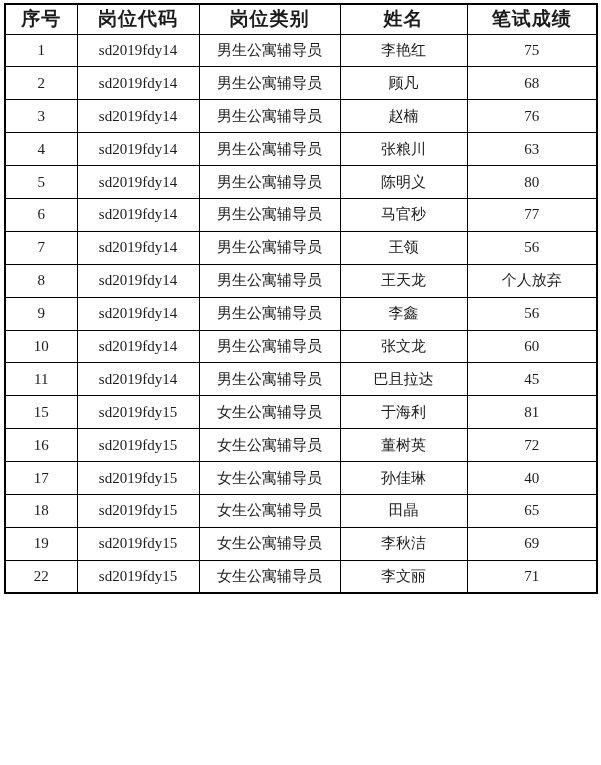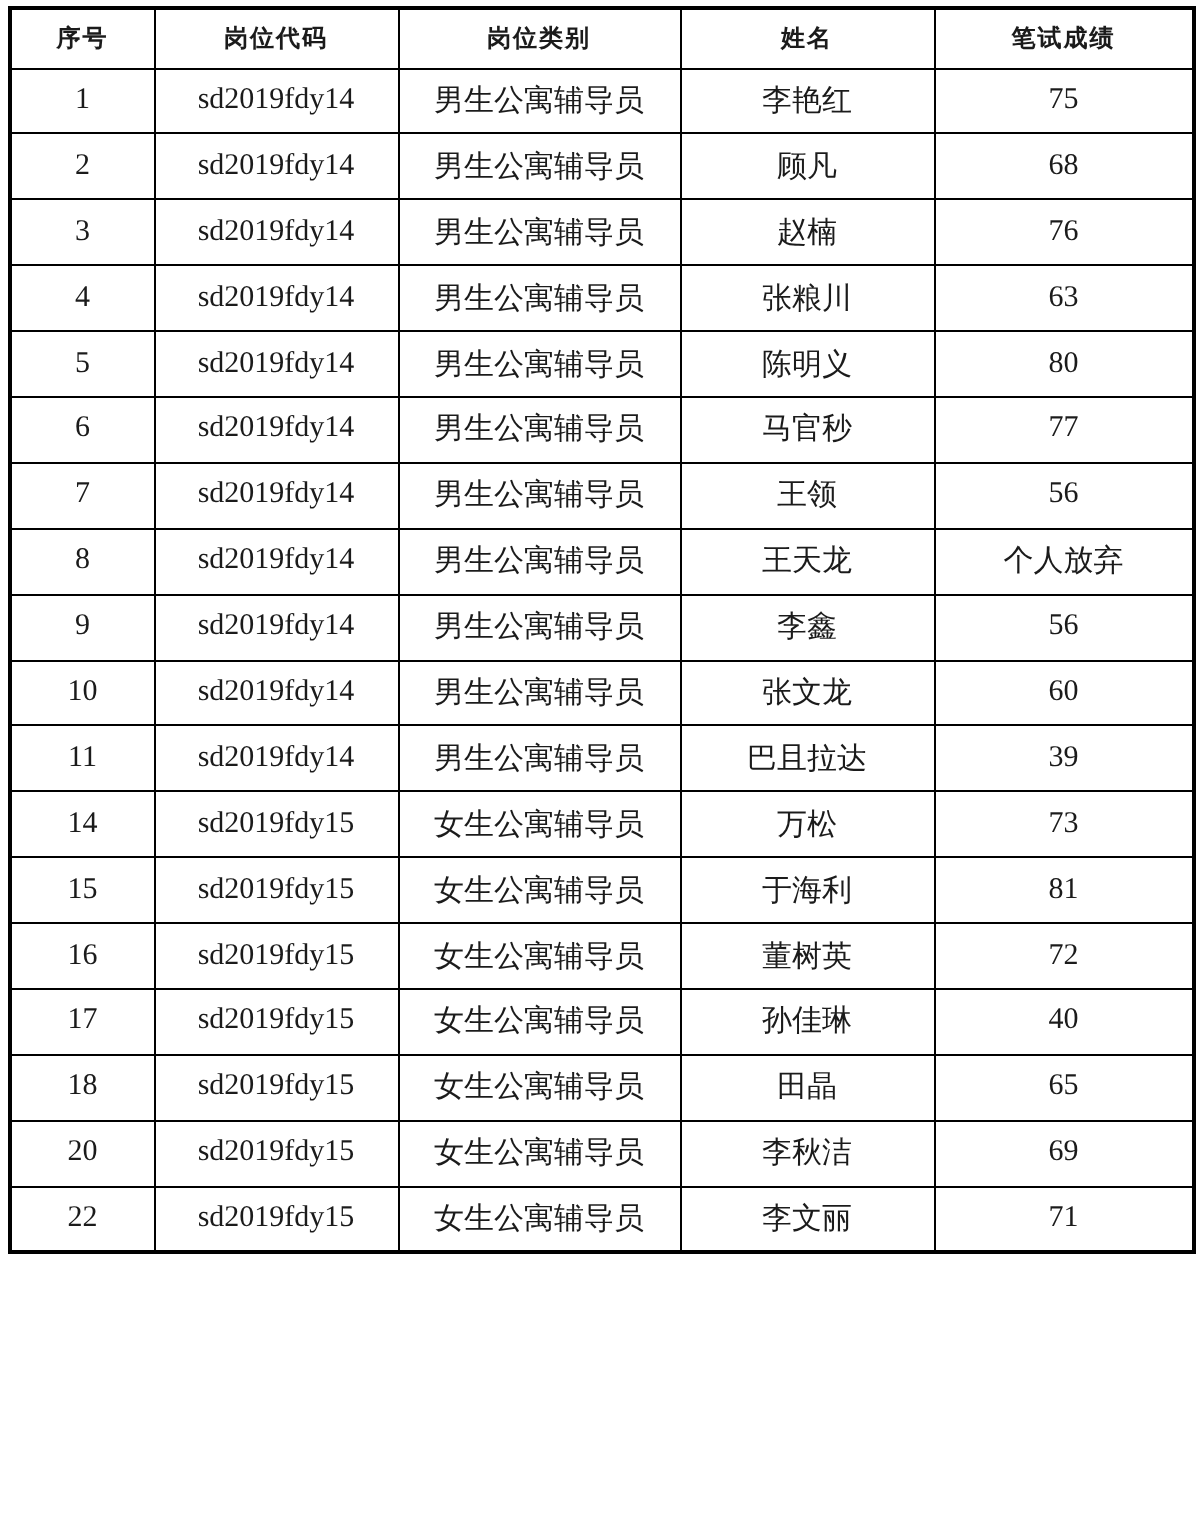--- a/index.html
+++ b/index.html
@@ -30,21 +30,21 @@
     text-align: center;
     vertical-align: middle;
     padding: 0;
     overflow: hidden;
     white-space: nowrap;
   }
   table.score-table thead tr {
     height: 30px;
   }
   table.score-table thead th {
-    font-size: 12px;
+    font-size: 19px;
     font-weight: bold;
     letter-spacing: 1px;
   }
   table.score-table tbody tr {
     height: 32.9px;
   }
   table.score-table tbody td {
     font-size: 15px;
     font-weight: normal;
   }
@@ -144,28 +144,21 @@
           <td>sd2019fdy14</td>
           <td>男生公寓辅导员</td>
           <td>张文龙</td>
           <td>60</td>
         </tr>
         <tr>
           <td>11</td>
           <td>sd2019fdy14</td>
           <td>男生公寓辅导员</td>
           <td>巴且拉达</td>
-          <td>39</td>
-        </tr>
-        <tr>
-          <td>14</td>
-          <td>sd2019fdy15</td>
-          <td>女生公寓辅导员</td>
-          <td>万松</td>
-          <td>73</td>
+          <td>45</td>
         </tr>
         <tr>
           <td>15</td>
           <td>sd2019fdy15</td>
           <td>女生公寓辅导员</td>
           <td>于海利</td>
           <td>81</td>
         </tr>
         <tr>
           <td>16</td>
@@ -182,21 +175,21 @@
           <td>40</td>
         </tr>
         <tr>
           <td>18</td>
           <td>sd2019fdy15</td>
           <td>女生公寓辅导员</td>
           <td>田晶</td>
           <td>65</td>
         </tr>
         <tr>
-          <td>20</td>
+          <td>19</td>
           <td>sd2019fdy15</td>
           <td>女生公寓辅导员</td>
           <td>李秋洁</td>
           <td>69</td>
         </tr>
         <tr>
           <td>22</td>
           <td>sd2019fdy15</td>
           <td>女生公寓辅导员</td>
           <td>李文丽</td>

